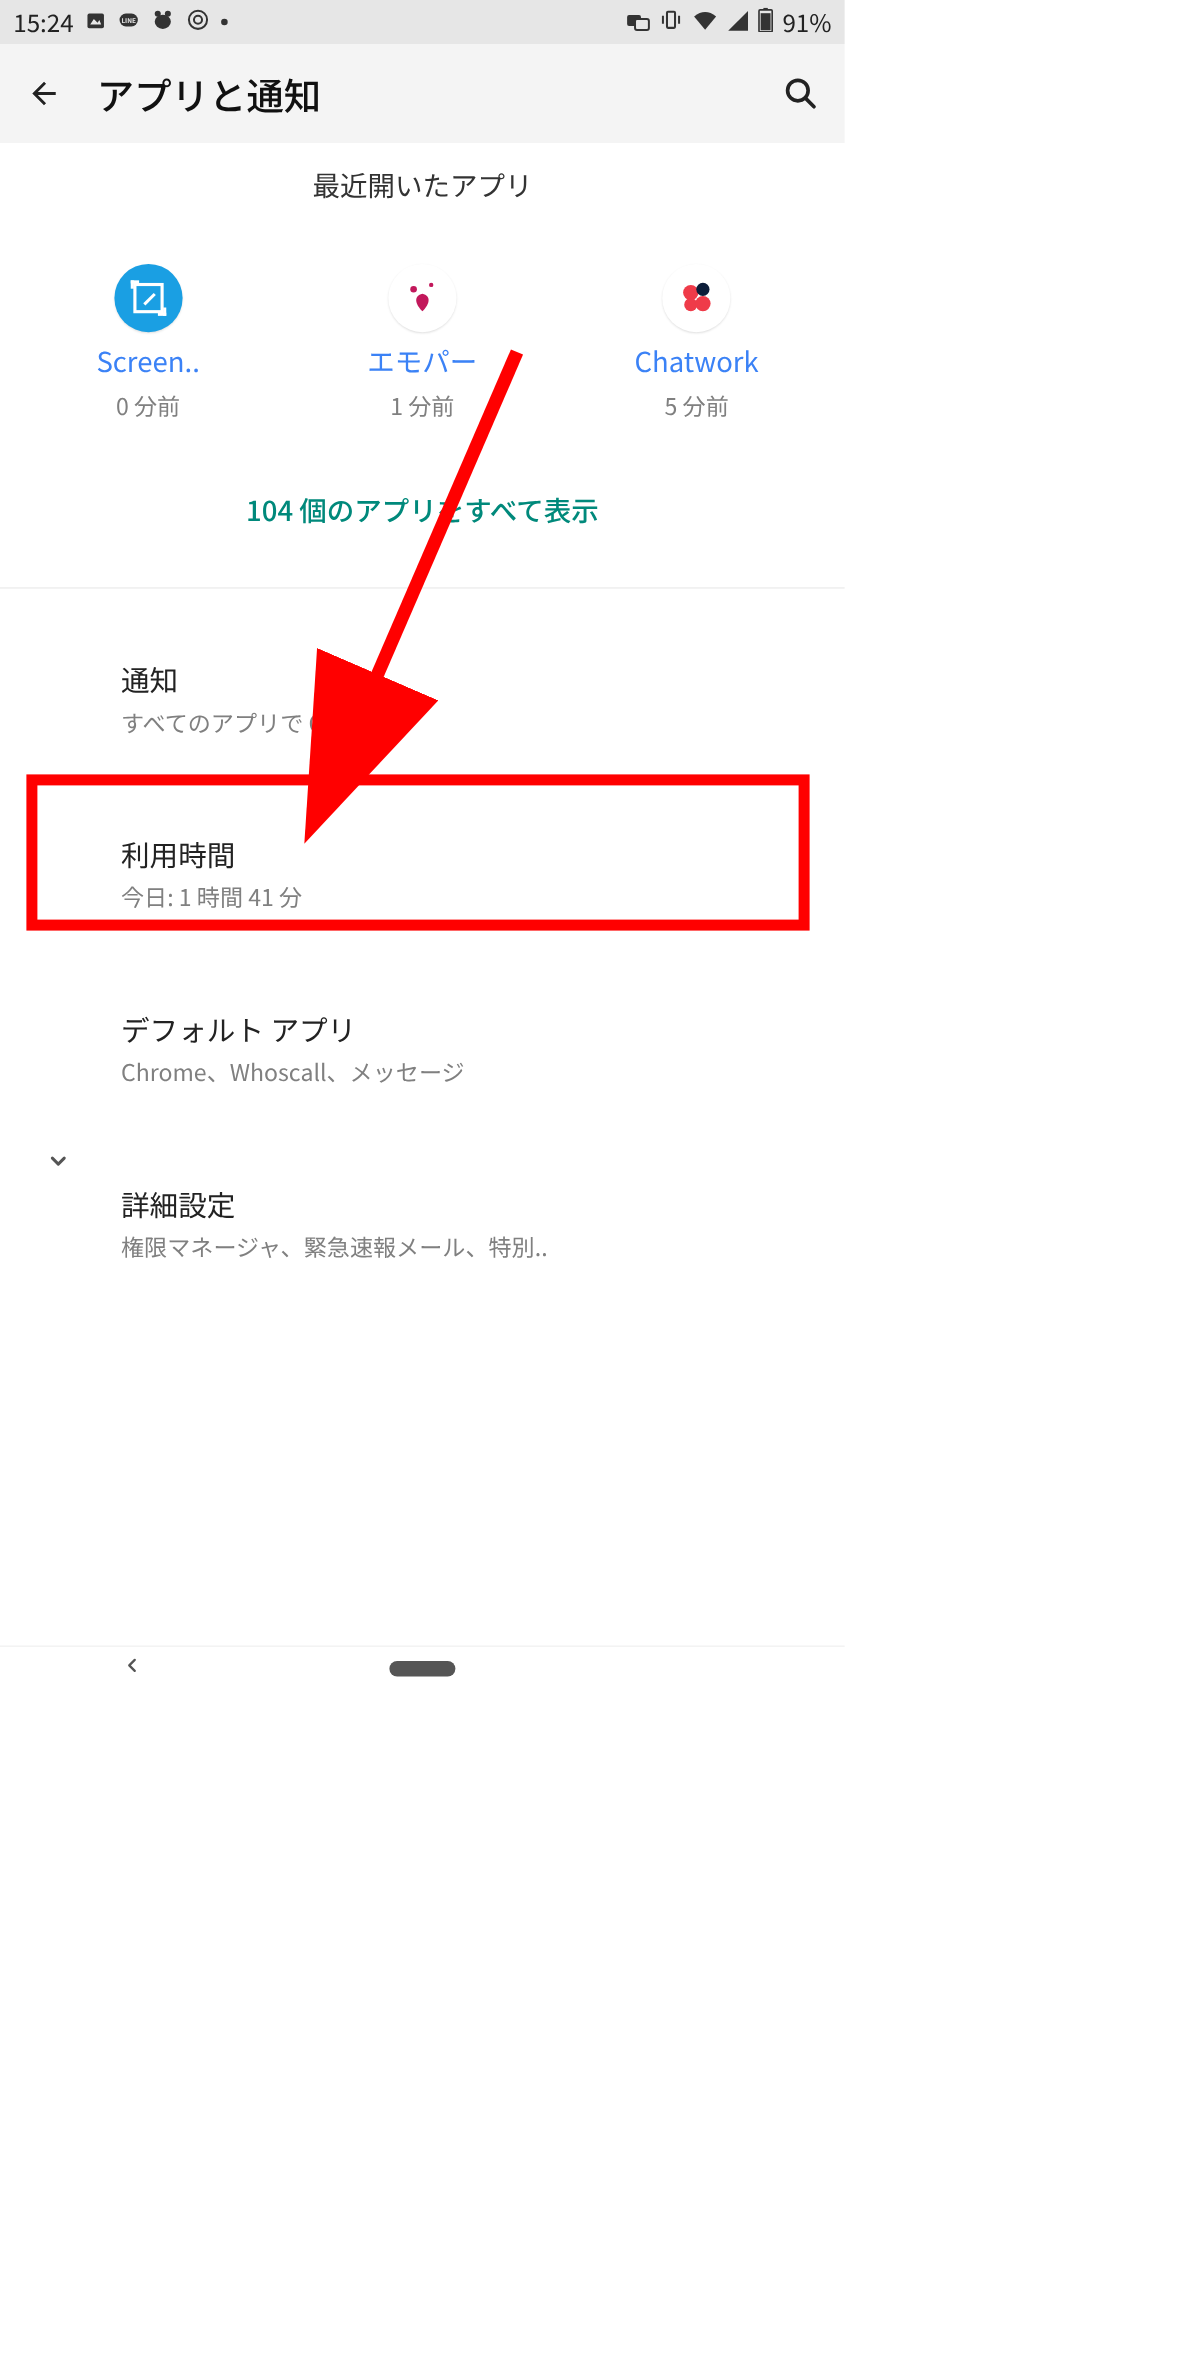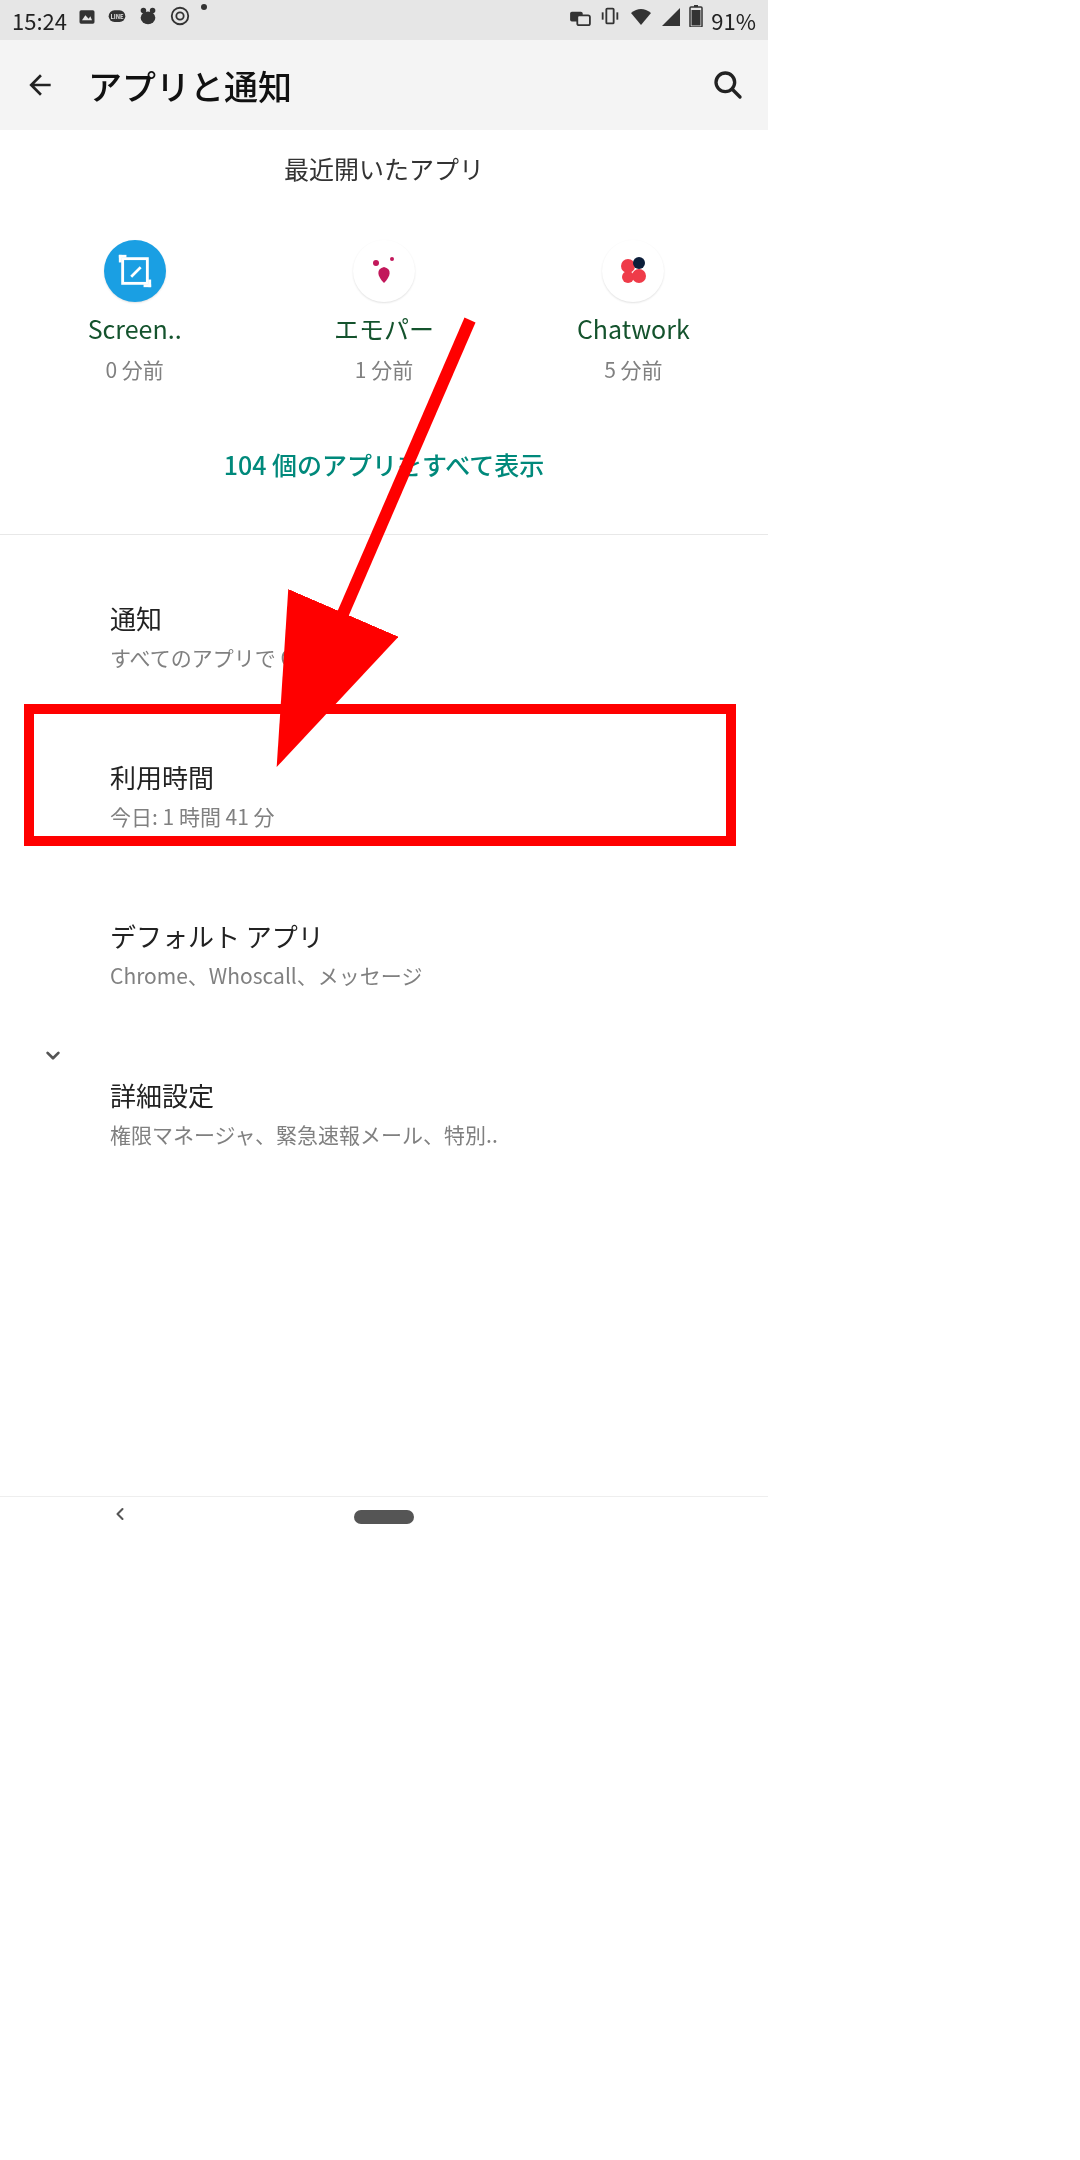--- a/index.html
+++ b/index.html
@@ -15,21 +15,21 @@
     .status-bar {
       height: 40px;
       background: #e6e6e6;
       display: flex;
       align-items: center;
       justify-content: space-between;
       padding: 0 12px;
       font-size: 22px;
       color: #222;
     }
-    .status-left, .status-right { display: flex; align-items: flex-start; gap: 10px; }
+    .status-left, .status-right { display: flex; align-items: center; gap: 10px; }
     .status-right { gap: 8px; }
     .status-icon { font-size: 20px; color: #15803d; }
     .tiny-dot { width: 6px; height: 6px; background: #333; border-radius: 50%; }
     
     .header {
       height: 90px;
       background: #f4f4f4;
       display: flex;
       align-items: center;
       padding: 0 20px;
@@ -38,21 +38,21 @@
     .header-title { font-size: 34px; font-weight: 500; color: #111; flex: 1; }
     .icon-btn { width: 40px; height: 40px; display: flex; align-items: center; justify-content: center; cursor: pointer; }
     
     .content { background: #fff; }
     
     .section-recent { padding: 20px 0 24px; border-bottom: 1px solid #e8e8e8; }
     .recent-title { text-align: center; font-size: 25px; color: #333; margin-bottom: 54px; }
     .recent-apps { display: flex; justify-content: space-around; padding: 0 10px 38px; }
     .app { display: flex; flex-direction: column; align-items: center; gap: 8px; width: 200px; }
     .app-icon { width: 62px; height: 62px; border-radius: 50%; position: relative; box-shadow: 0 1px 2px rgba(0,0,0,.12); }
-    .app-name { font-size: 25px; color: #14532d; max-width: 160px; overflow: hidden; text-overflow: ellipsis; white-space: nowrap; text-align: center; }
+    .app-name { font-size: 25px; color: #3b82f6; max-width: 160px; overflow: hidden; text-overflow: ellipsis; white-space: nowrap; text-align: center; }
     .app-time { font-size: 21px; color: #808080; }
     .see-all { text-align: center; font-size: 25px; font-weight: 500; color: #00897b; padding: 24px 0 28px; }
     
     .setting-row { padding: 22px 20px 22px 110px; position: relative; }
     .setting-title { font-size: 26px; color: #222; margin-bottom: 6px; margin-top: 42px; }
     .setting-sub { font-size: 21px; color: #808080; }
     .expand-wrap .chev { position: absolute; left: 40px; top: 30px; }
     
     .highlight-box { position: absolute; border: 10px solid #ff0000; pointer-events: none; }
     .arrow-svg { position: absolute; pointer-events: none; }

